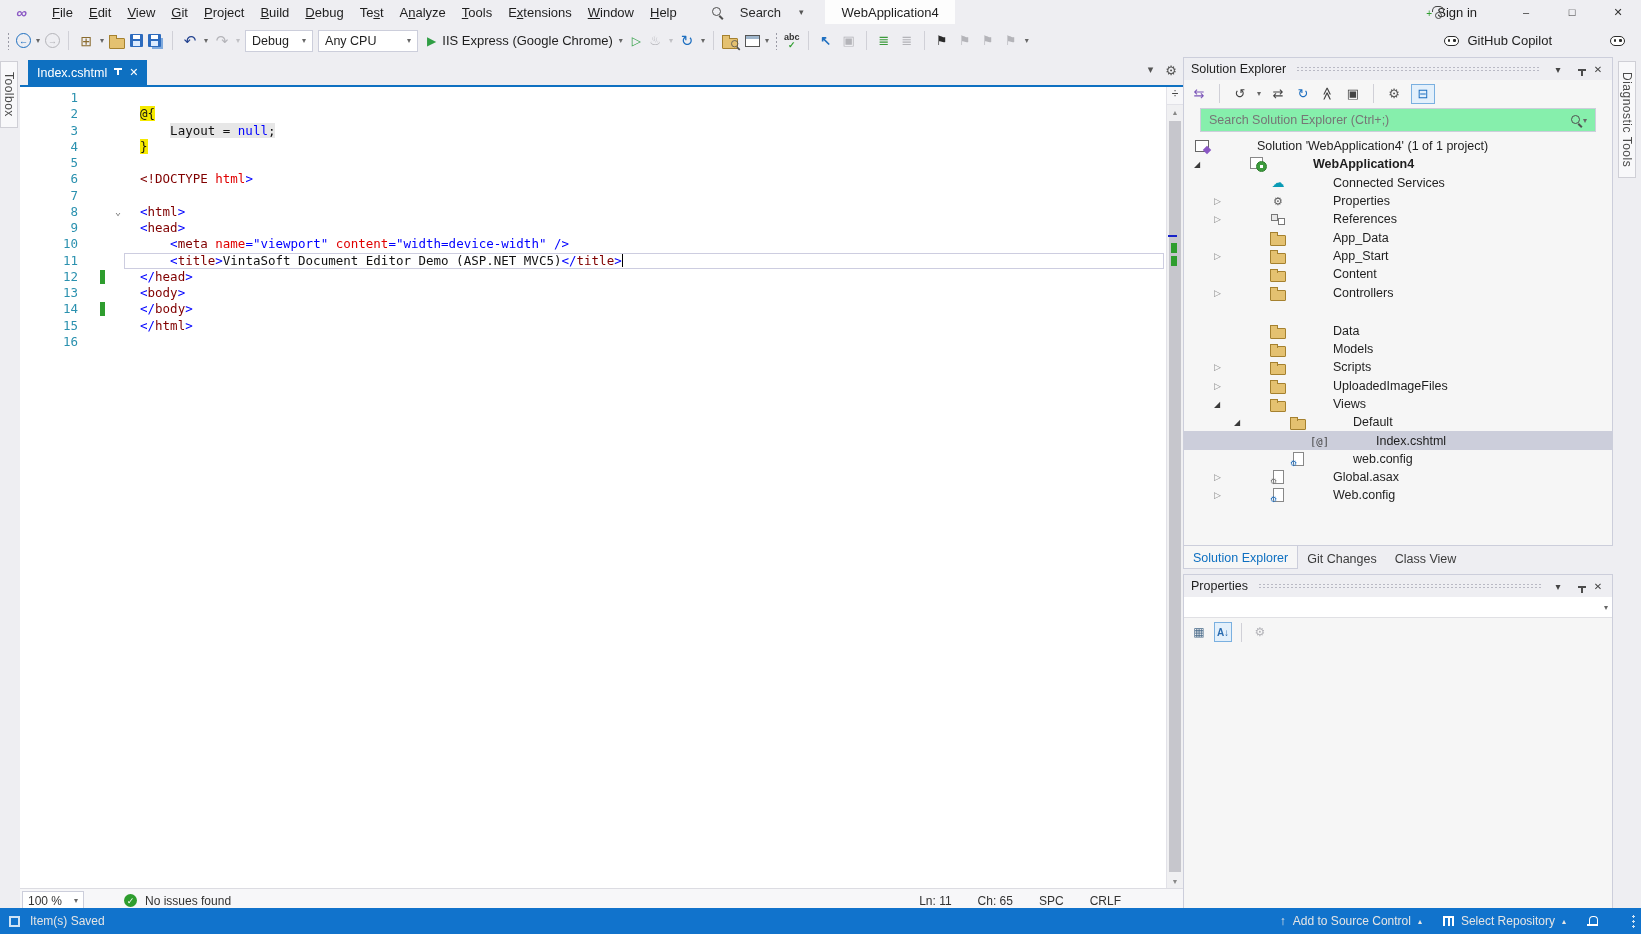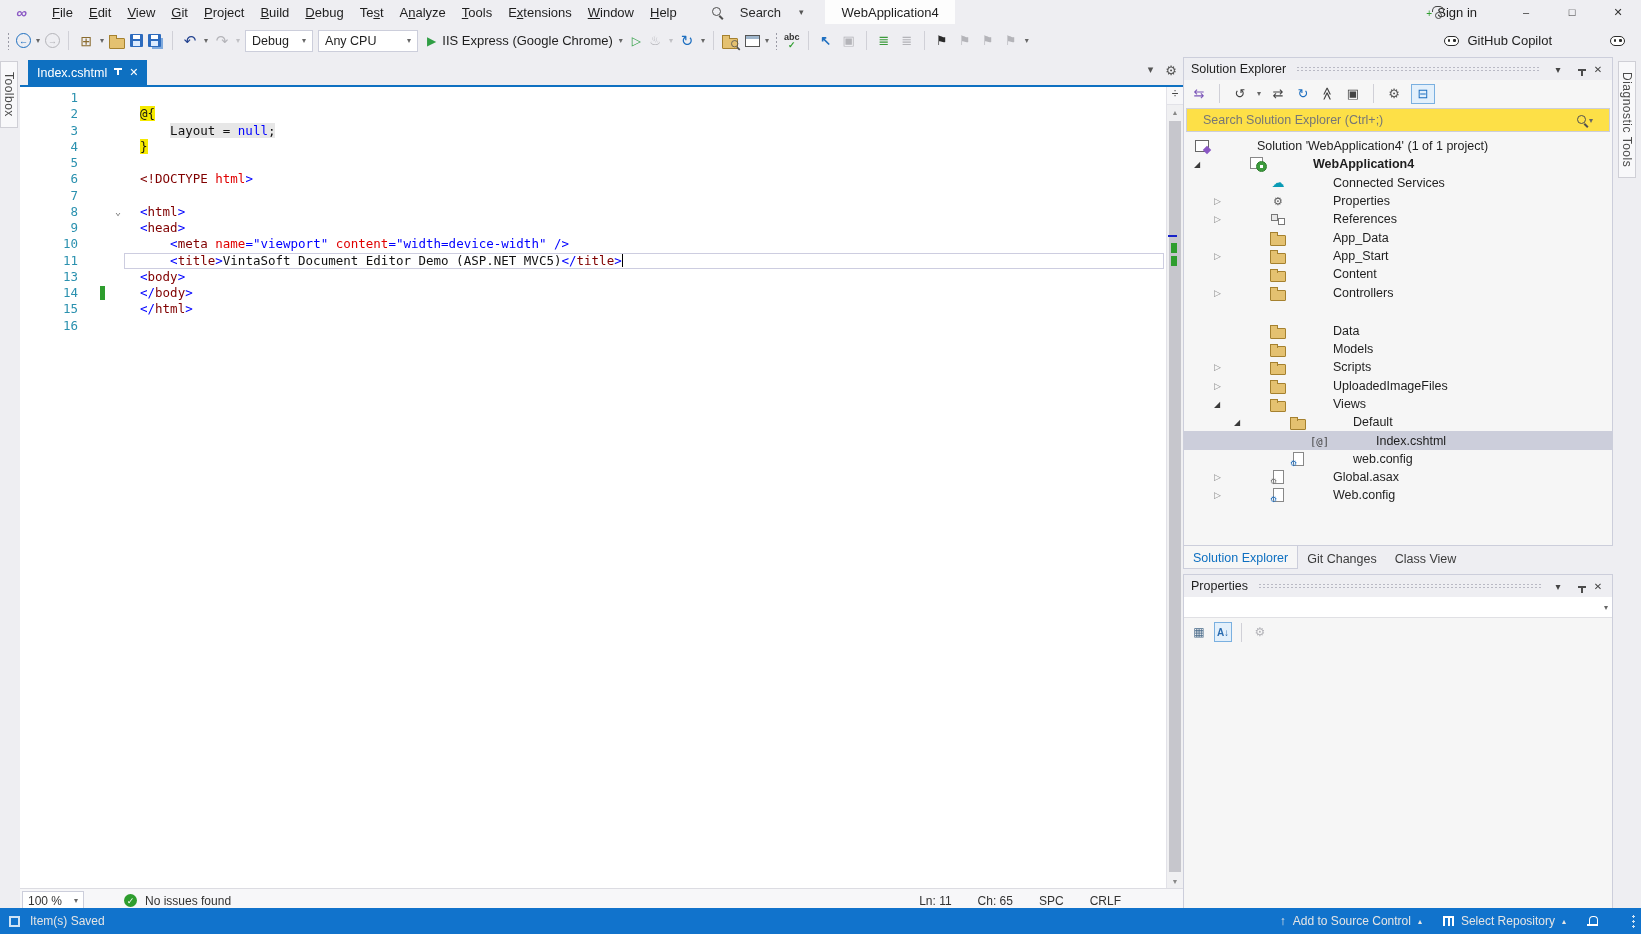--- a/index.html
+++ b/index.html
@@ -100,21 +100,21 @@
   .props-panel { flex:1; margin-top:5px; }
   .panel-header { height:22px; display:flex; align-items:center; padding:0 7px; background:#eeeef2; font-size:12.5px; gap:6px; flex:none; }
   .dots { flex:1; height:6px; margin:0 4px; background-image:radial-gradient(#b9b9c4 0.8px, transparent 0.95px); background-size:4px 3px; }
   .ph-icon { font-size:10px; color:#444; width:14px; text-align:center; }
   .se-toolbar { height:27px; display:flex; align-items:center; gap:9px; padding:0 7px; flex:none; }
   .se-ti { font-size:13px; color:#1e6fc0; min-width:16px; text-align:center; }
   .se-ti.purple { color:#7b56b8; }
   .se-ti.dark { color:#444; }
   .collapse-all { transform:rotate(90deg); display:inline-block; }
   .boxed { border:1px solid #7ab0e0; background:#e3f0fb; padding:0 3px; height:20px; display:flex; align-items:center; }
-  .se-search { height:24px; margin:1px 2px; background:#fde047; border:1px solid #cccedb; display:flex; align-items:center; padding:0 16px; color:#767676; font-size:12.5px; flex:none; }
+  .se-search { height:24px; margin:1px 16px; background:#86efac; border:1px solid #cccedb; display:flex; align-items:center; padding:0 8px; color:#767676; font-size:12.5px; flex:none; }
   .se-search .ph { flex:1; }
   .tree { flex:1; padding-top:4px; font-size:12.5px; overflow:hidden; }
   .trow { height:18.3px; display:flex; align-items:center; white-space:nowrap;gap:40px; }
   .trow.sel { background:var(--sel); }
   .exp { width:16px; flex:none; font-size:8px; color:#3a3a3a; }
   .exp.closed { color:#8a8a8a; font-size:9px; }
   .tlabel { margin-left:7px; }
   .tlabel.b { font-weight:bold; }
   .ti { flex:none; display:inline-flex; align-items:center; justify-content:center; width:16px; height:14px; }
   .ti-folder { position:relative; }
@@ -288,20 +288,21 @@
             <div class="line"><span class="num">2</span><span class="chg"></span><span class="fold"></span><span class="ct"><span class="s-t s-yellow">@{</span></span></div>
             <div class="line"><span class="num">3</span><span class="chg"></span><span class="fold"></span><span class="ct"><span class="s-t">    </span><span class="s-t s-razor">Layout = </span><span class="s-kw s-razor">null</span><span class="s-t s-razor">;</span></span></div>
             <div class="line"><span class="num">4</span><span class="chg"></span><span class="fold"></span><span class="ct"><span class="s-t s-yellow">}</span></span></div>
             <div class="line"><span class="num">5</span><span class="chg"></span><span class="fold"></span><span class="ct"></span></div>
             <div class="line"><span class="num">6</span><span class="chg"></span><span class="fold"></span><span class="ct"><span class="s-e">&lt;!DOCTYPE</span><span class="s-t"> </span><span class="s-a">html</span><span class="s-d">&gt;</span></span></div>
             <div class="line"><span class="num">7</span><span class="chg"></span><span class="fold"></span><span class="ct"></span></div>
             <div class="line"><span class="num">8</span><span class="chg"></span><span class="fold">⌄</span><span class="ct"><span class="s-d">&lt;</span><span class="s-e">html</span><span class="s-d">&gt;</span></span></div>
             <div class="line"><span class="num">9</span><span class="chg"></span><span class="fold"></span><span class="ct"><span class="s-d">&lt;</span><span class="s-e">head</span><span class="s-d">&gt;</span></span></div>
             <div class="line"><span class="num">10</span><span class="chg"></span><span class="fold"></span><span class="ct"><span class="s-t">    </span><span class="s-d">&lt;</span><span class="s-e">meta</span><span class="s-t"> </span><span class="s-a">name</span><span class="s-d">=</span><span class="s-v">"viewport"</span><span class="s-t"> </span><span class="s-a">content</span><span class="s-d">=</span><span class="s-v">"width=device-width"</span><span class="s-t"> </span><span class="s-d">/&gt;</span></span></div>
             <div class="line cur"><span class="num">11</span><span class="chg"></span><span class="fold"></span><span class="ct"><span class="s-t">    </span><span class="s-d">&lt;</span><span class="s-e">title</span><span class="s-d">&gt;</span><span class="s-t">VintaSoft Document Editor Demo (ASP.NET MVC5)</span><span class="s-d">&lt;/</span><span class="s-e">title</span><span class="s-d">&gt;</span><span class="caret"></span></span></div>
+            <div class="line"><span class="num">12</span><span class="chg on"></span><span class="fold"></span><span class="ct"><span class="s-d">&lt;/</span><span class="s-e">head</span><span class="s-d">&gt;</span></span></div>
             <div class="line"><span class="num">13</span><span class="chg"></span><span class="fold"></span><span class="ct"><span class="s-d">&lt;</span><span class="s-e">body</span><span class="s-d">&gt;</span></span></div>
             <div class="line"><span class="num">14</span><span class="chg on"></span><span class="fold"></span><span class="ct"><span class="s-d">&lt;/</span><span class="s-e">body</span><span class="s-d">&gt;</span></span></div>
             <div class="line"><span class="num">15</span><span class="chg"></span><span class="fold"></span><span class="ct"><span class="s-d">&lt;/</span><span class="s-e">html</span><span class="s-d">&gt;</span></span></div>
             <div class="line"><span class="num">16</span><span class="chg"></span><span class="fold"></span><span class="ct"></span></div>
           </div>
         <div class="vscroll">
           <div class="vs-split">÷</div>
           <div class="vs-arrow">▲</div>
           <div class="vs-thumb"></div>
           <div class="mark-caret"></div>

